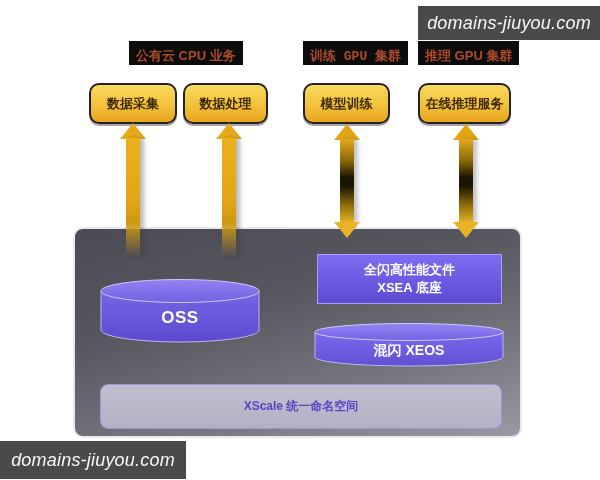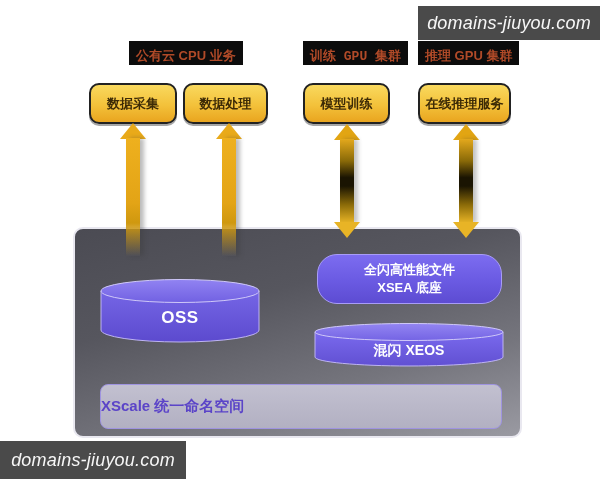--- a/index.html
+++ b/index.html
@@ -97,36 +97,36 @@
     position: absolute; left: 0; top: 0; width: 100%; height: 100%;
     display: flex; align-items: center; justify-content: center;
     color: #ffffff; font-weight: bold;
   }
 
   .oss-wrap { left: 25px; top: 50px; width: 160px; height: 64px; }
   .oss-wrap .cyl-label { font-size: 17px; padding-top: 14px; letter-spacing: 0.5px; }
 
   .xsea-box {
     position: absolute; left: 242px; top: 25px; width: 185px; height: 50px;
-    border-radius: 20px; border: 1px solid #a89cf8;
+    border-radius: 0; border: 1px solid #a89cf8;
     background: linear-gradient(180deg, #7c6cf0 0%, #6a5ae2 55%, #5d4cd2 100%);
     color: #ffffff; font-size: 13px; font-weight: bold;
     display: flex; flex-direction: column; align-items: center; justify-content: center;
     line-height: 1.35; text-align: center;
   }
 
   .xeos-wrap { left: 239px; top: 94px; width: 190px; height: 44px; }
   .xeos-wrap .cyl-label { font-size: 14px; padding-top: 12px; }
 
   .xscale-bar {
     position: absolute; left: 25px; top: 155px; width: 402px; height: 45px;
     border-radius: 8px; border: 1px solid #9f94e0;
     background: linear-gradient(180deg, #c2c0d0 0%, #b2b0c2 100%);
-    color: #5b44c8; font-size: 15px; font-weight: bold;
-    display: flex; align-items: center; justify-content: flex-start;
+    color: #5b44c8; font-size: 12px; font-weight: bold;
+    display: flex; align-items: center; justify-content: center;
   }
 </style>
 </head>
 <body>
 
 <div class="canvas">
 
   <div class="watermark wm-top">
     <span>domains-jiuyou.com</span>
   </div>

